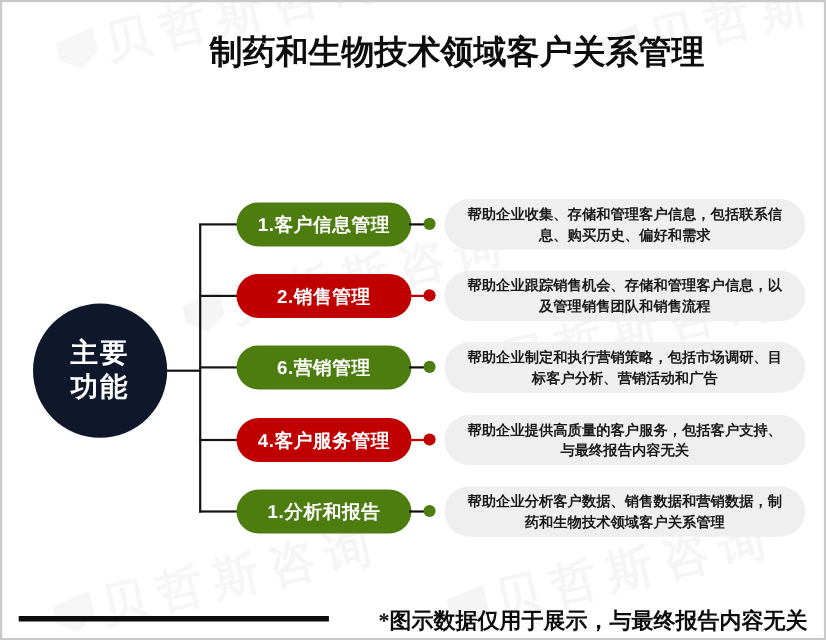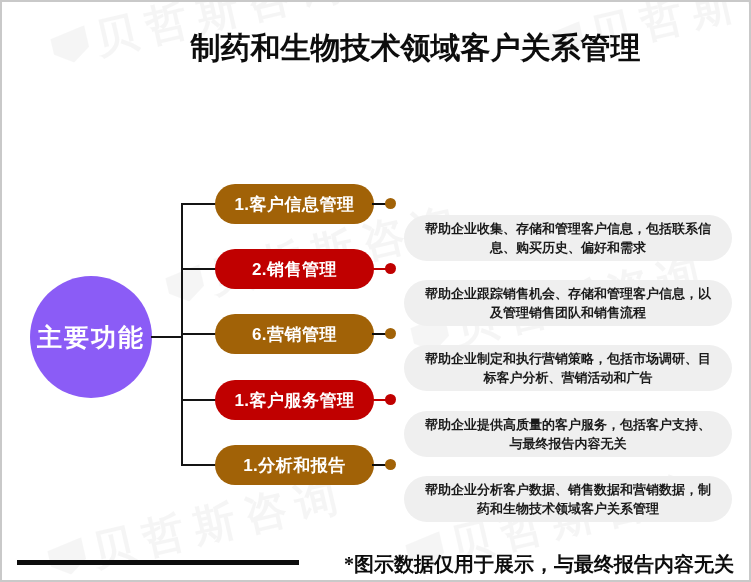--- a/index.html
+++ b/index.html
@@ -17,48 +17,48 @@
   .wm svg{width:40px;height:34px;flex:0 0 auto;}
   
   .title{
     position:absolute;left:0;top:20px;width:100%;text-align:center;
     font-family:"Liberation Serif","DejaVu Serif",serif;
     font-weight:bold;font-size:30px;line-height:52px;color:#0d0d0d;margin-left:40px;
   }
   
   .hub{
     position:absolute;left:28px;top:274px;width:122px;height:122px;border-radius:50%;
-    background:#8b5cf6;color:#ffffff;display:flex;
+    background:#0f172a;color:#ffffff;display:flex;flex-direction:column;
     align-items:center;justify-content:center;
     font-family:"Liberation Serif","DejaVu Serif",serif;
     font-weight:bold;font-size:25px;line-height:31px;letter-spacing:2px;text-align:center;
   }
   
   .line{position:absolute;background:#141414;}
   .hub-line{left:149px;top:334px;width:31px;height:2px;}
   .trunk{left:179px;top:202px;width:2px;height:262px;}
   
   .row{position:absolute;left:0;width:100%;height:0;}
   .row .branch{position:absolute;left:179px;top:-1px;width:35px;height:2px;background:#141414;}
   .pill{
     position:absolute;left:213px;top:-20px;width:159px;height:40px;border-radius:20px;
     display:flex;align-items:center;justify-content:center;
     color:#fff;font-weight:bold;font-size:17px;letter-spacing:0.5px;
   }
   .rconn{position:absolute;left:370px;top:-1px;width:19px;height:2px;}
   .dot{position:absolute;left:383px;top:-6px;width:11px;height:11px;border-radius:50%;}
-  .dark .pill,.dark .dot{background:#a16207;}
+  .dark .pill,.dark .dot{background:#4d7c0f;}
   .dark .rconn{background:#0d0d0d;}
   .red .pill,.red .dot{background:#c00000;align-items:center;}
   .red .rconn{background:#c00000;}
   .desc{
     position:absolute;left:402px;top:-23px;width:328px;min-height:46px;border-radius:23px;
     background:#efefef;display:flex;align-items:center;justify-content:center;
     text-align:center;box-sizing:border-box;padding:4px 15px;
-    font-size:13px;line-height:19px;font-weight:bold;color:#1a1a1a;margin-top:34px;
+    font-size:13px;line-height:19px;font-weight:bold;color:#1a1a1a;
   }
   
   .footer-rule{position:absolute;left:15px;top:558px;width:282px;height:5px;background:#0d0d0d;}
   .footer-note{
     position:absolute;right:15px;top:549px;
     font-family:"Liberation Serif","DejaVu Serif",serif;
     font-weight:bold;font-size:20px;color:#0d0d0d;white-space:nowrap;
   }
 </style>
 </head>
@@ -140,21 +140,21 @@
       <span>6.营销管理</span>
     </div>
     <div class="rconn"></div>
     <div class="dot"></div>
     <div class="desc">帮助企业制定和执行营销策略，包括市场调研、目标客户分析、营销活动和广告</div>
   </div>
 
   <div class="row red" style="top:398px;">
     <div class="branch"></div>
     <div class="pill">
-      <span>1.客户服务管理</span>
+      <span>4.客户服务管理</span>
     </div>
     <div class="rconn"></div>
     <div class="dot"></div>
     <div class="desc">帮助企业提供高质量的客户服务，包括客户支持、与最终报告内容无关</div>
   </div>
 
   <div class="row dark" style="top:463px;">
     <div class="branch"></div>
     <div class="pill">
       <span>1.分析和报告</span>

